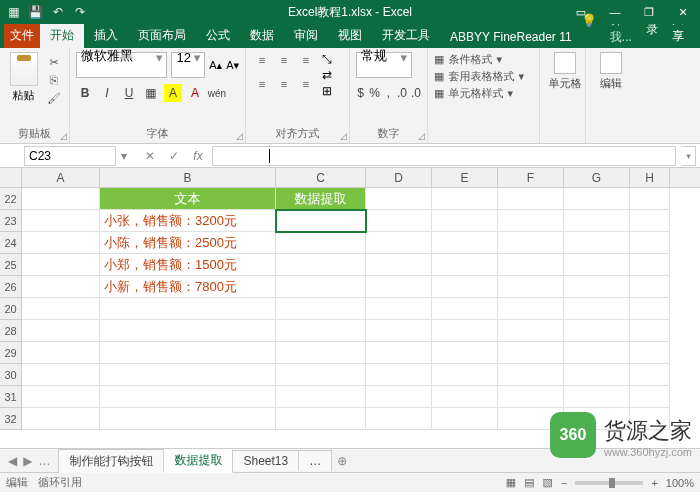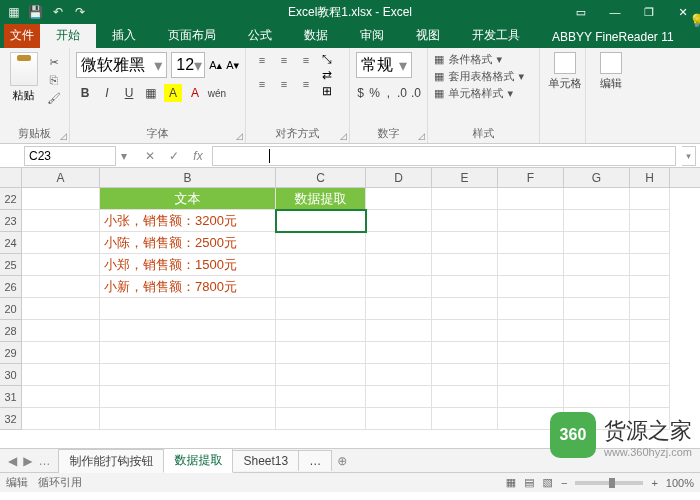--- a/index.html
+++ b/index.html
@@ -4,36 +4,36 @@
 <style>
 *{margin:0;padding:0;box-sizing:border-box;font-family:"Microsoft YaHei",Arial,sans-serif}
 body{width:700px;height:500px;background:#fff;overflow:hidden;position:relative;font-size:12px}
 .titlebar{height:24px;background:#0c6b3f;color:#fff;display:flex;align-items:center;position:relative}
 .titlebar-title{position:absolute;left:50%;transform:translateX(-50%);font-size:12px}
 .titlebar-icons-left{display:flex;gap:6px;padding-left:6px;align-items:center}
 .titlebar-icons-left span{width:16px;height:16px;display:inline-flex;align-items:center;justify-content:center;opacity:.9}
 .titlebar-icons-right{position:absolute;right:0;display:flex;align-items:center;height:100%}
 .winbtn{width:34px;height:24px;display:flex;align-items:center;justify-content:center;font-size:11px}
 .ribbon-tabs{height:24px;background:#0c6b3f;display:flex;align-items:flex-end;color:#fff;padding-left:4px}
-.tab{padding:4px 16px;font-size:12px;cursor:pointer;white-space:nowrap}
+.tab{padding:4px 10px;font-size:12px;cursor:pointer;white-space:nowrap}
 .tab.active{background:#f3f3f3;color:#0c6b3f}
 .tab.file{background:#c2410c;padding:4px 6px}
 .ribbon-right{margin-left:auto;display:flex;align-items:center;gap:6px;padding-right:6px}
 .ribbon-right .rb{font-size:12px;padding:2px 4px}
 .ribbon{height:96px;background:#f3f3f3;border-bottom:1px solid #ccc;display:flex}
 .group{border-right:1px solid #ddd;padding:4px 6px 2px;display:flex;flex-direction:column;justify-content:space-between}
 .group-label{text-align:center;font-size:11px;color:#666;padding-top:2px}
 .grp-body{display:flex;gap:4px;flex:1}
 .paste-big{width:36px;display:flex;flex-direction:column;align-items:center;gap:2px}
 .paste-ico{width:28px;height:34px;background:linear-gradient(#fff,#eee);border:1px solid #ccc;position:relative}
 .paste-ico::before{content:"";position:absolute;top:2px;left:6px;width:14px;height:6px;background:#c09030;border-radius:2px}
 .mini-btns{display:flex;flex-direction:column;gap:2px;padding-top:2px}
 .mini-btns span{width:18px;height:16px;display:inline-flex;align-items:center;justify-content:center;font-size:11px;color:#555}
 .font-row{display:flex;gap:4px;align-items:center}
-.sel{height:20px;border:1px solid #bbb;background:#fff;display:flex;align-items:center;padding:12px 4px;font-size:16px}
+.sel{height:20px;border:1px solid #bbb;background:#fff;display:flex;align-items:flex-end;padding:12px 4px;font-size:13px}
 .fontname{width:92px}
 .fontsize{width:34px}
 .btnset{display:flex;gap:4px;margin-top:4px}
 .btnset span{width:18px;height:18px;display:inline-flex;align-items:center;justify-content:center;font-size:12px;color:#444}
 .align-grid{display:grid;grid-template-columns:repeat(3,20px);gap:2px}
 .align-grid span{width:20px;height:16px;display:inline-flex;align-items:center;justify-content:center;font-size:11px;color:#555}
 .num-sel{width:56px}
 .style-list{display:flex;flex-direction:column;gap:2px;font-size:11px;color:#555}
 .style-list div{display:flex;align-items:center;gap:4px}
 .vbtn{display:flex;flex-direction:column;align-items:center;width:38px;font-size:11px;color:#444;gap:2px}
@@ -199,21 +199,20 @@
     </div>
     <div class="group-label">数字</div>
     <span class="corner">◿</span>
   </div>
   <div class="group" style="width:112px">
     <div class="style-list">
       <div><span>▦</span><span>条件格式</span> ▾</div>
       <div><span>▦</span><span>套用表格格式</span> ▾</div>
       <div><span>▦</span><span>单元格样式</span> ▾</div>
     </div>
-    <div class="group-label">样式</div>
   </div>
   <div class="group" style="width:46px">
     <div class="vbtn">
         <div class="ic"></div>
         <span>单元格</span>
       </div>
   </div>
   <div class="group" style="width:46px;border-right:none">
     <div class="vbtn">
         <div class="ic" style="background:#fff"></div>

